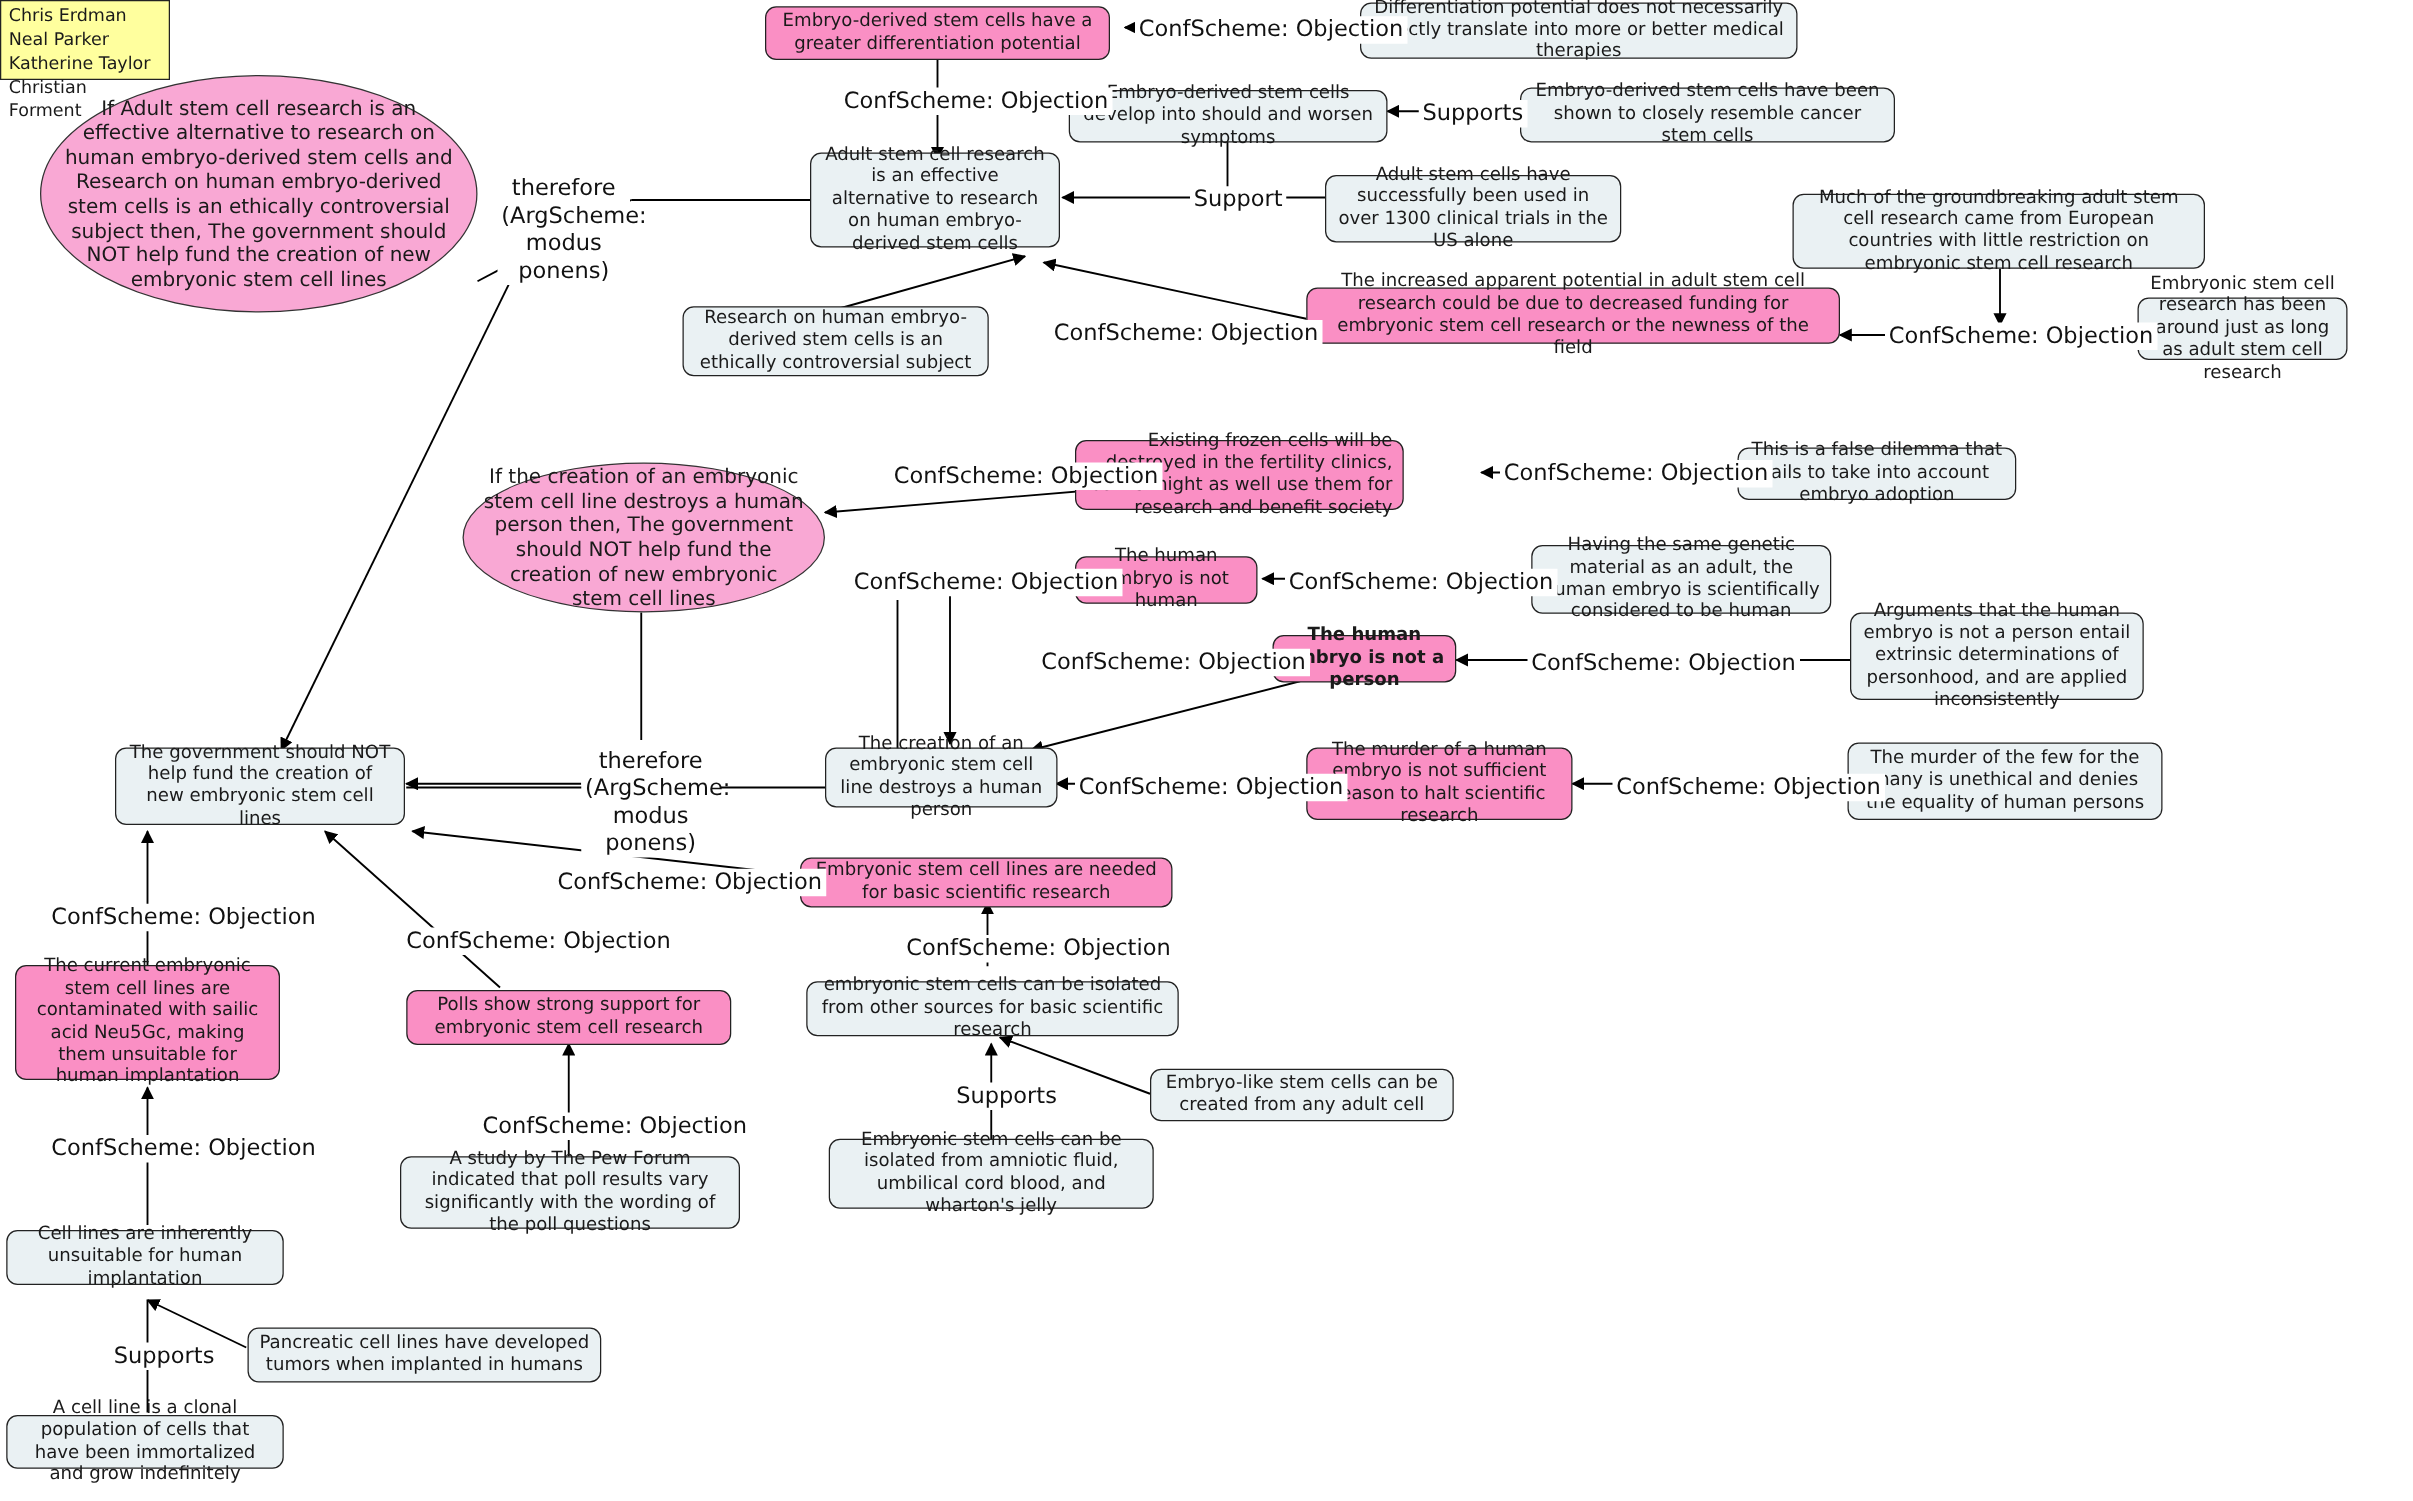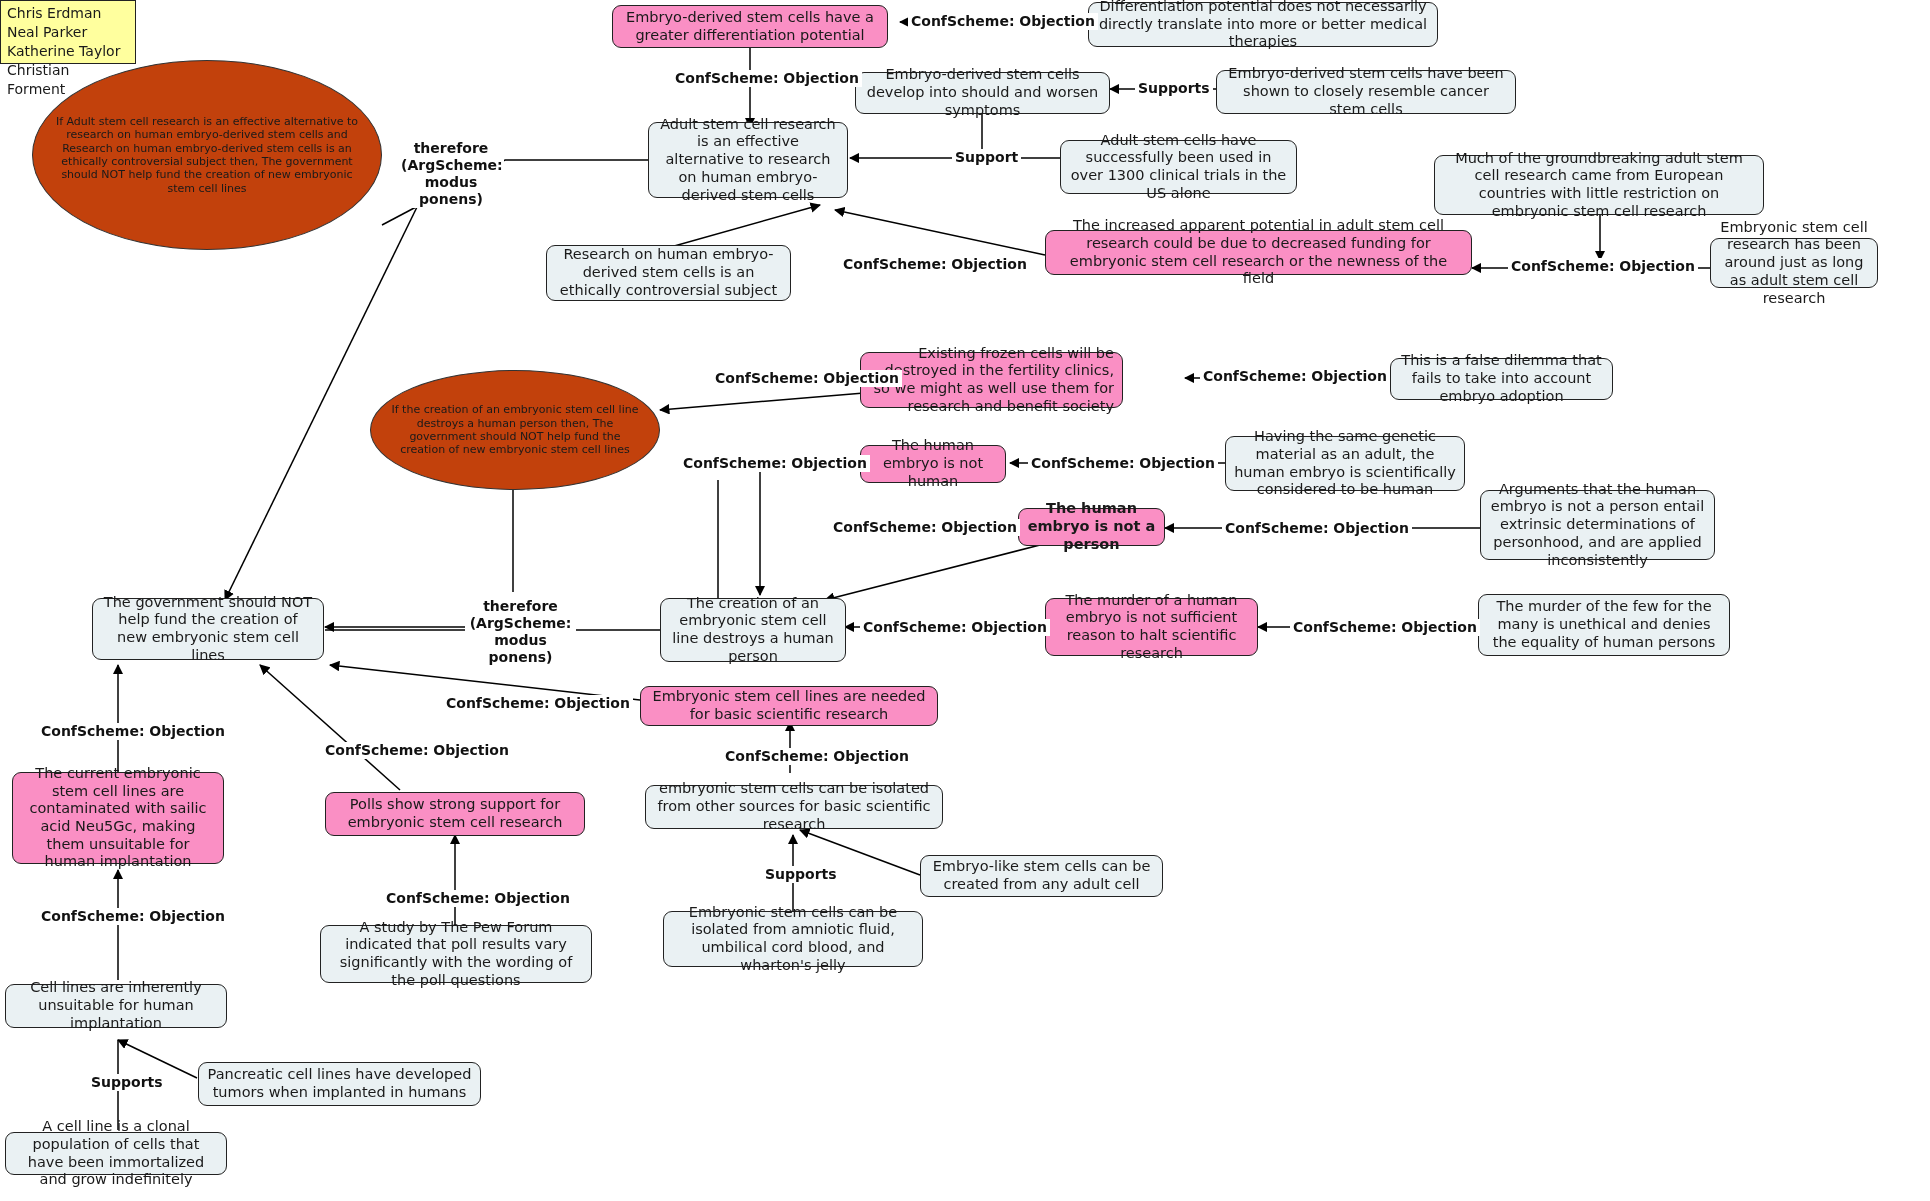--- a/index.html
+++ b/index.html
@@ -6,27 +6,27 @@
   body{width:1930px;height:1201px;position:relative;
        font-family:"DejaVu Sans","Liberation Sans",sans-serif;
        color:#1a1a1a;overflow:hidden;}
   #canvas{position:absolute;inset:0;width:1930px;height:1201px;}
   svg.edges{position:absolute;left:0;top:0;width:1930px;height:1201px;pointer-events:none;}
   .node{position:absolute;box-sizing:border-box;display:flex;align-items:center;
         justify-content:center;text-align:center;line-height:1.22;
         border:1.4px solid #222;}
   .claim{background:#eaf1f3;border-radius:9px;font-size:14.5px;padding:5px 8px;}
   .objection{background:#fa8fc4;border-radius:9px;font-size:14.5px;padding:5px 8px;}
-  .ellipse{background:#c2410c;border:1.5px solid #333;border-radius:50%;
-           font-size:11px;padding:10px 16px;}
+  .ellipse{background:#f9a8d4;border:1.5px solid #333;border-radius:50%;
+           font-size:16px;padding:10px 16px;}
   .note{background:#ffff9e;border:1.5px solid #222;border-radius:0;
         font-size:14px;padding:3px 6px;line-height:1.35;}
-  .edge-label{position:absolute;font-size:14px;color:#111;
+  .edge-label{position:absolute;font-size:18px;color:#111;
               background:#ffffff;white-space:nowrap;padding:0 3px;
-              text-align:center;line-height:1.22;font-weight:bold;}
+              text-align:center;line-height:1.22;}
   .edge-label.multi{white-space:normal;}
 </style>
 </head>
 <body>
 
 <div id="canvas">
 
   <svg class="edges" viewBox="0 0 1930 1201" xmlns="http://www.w3.org/2000/svg">
     <defs>
       <marker id="arrow" viewBox="0 0 10 10" refX="9" refY="5" markerWidth="7" markerHeight="7" orient="auto-start-reverse">
@@ -134,21 +134,21 @@
   <div class="claim node" style="left:1390px;top:358px;width:223px;height:42px;">This is a false dilemma that fails to take into account embryo adoption</div>
 
   <div class="objection node" style="left:860px;top:445px;width:146px;height:38px;">The human embryo is not human</div>
 
   <div class="claim node" style="left:1225px;top:436px;width:240px;height:55px;">Having the same genetic material as an adult, the human embryo is scientifically considered to be human</div>
 
   <div class="objection node" style="left:1018px;top:508px;width:147px;height:38px;font-weight:bold;">The human embryo is not a person</div>
 
   <div class="claim node" style="left:1480px;top:490px;width:235px;height:70px;">Arguments that the human embryo is not a person entail extrinsic determinations of personhood, and are applied inconsistently</div>
 
-  <div class="claim node" style="left:660px;top:598px;width:186px;height:64px;">The creation of an embryonic stem cell line destroys a human person</div>
+  <div class="claim node" style="left:660px;top:598px;width:186px;height:48px;">The creation of an embryonic stem cell line destroys a human person</div>
 
   <div class="objection node" style="left:1045px;top:598px;width:213px;height:58px;">The murder of a human embryo is not sufficient reason to halt scientific research</div>
 
   <div class="claim node" style="left:1478px;top:594px;width:252px;height:62px;">The murder of the few for the many is unethical and denies the equality of human persons</div>
 
   <div class="claim node" style="left:92px;top:598px;width:232px;height:62px;">The government should NOT help fund the creation of new embryonic stem cell lines</div>
 
   <div class="objection node" style="left:640px;top:686px;width:298px;height:40px;">Embryonic stem cell lines are needed for basic scientific research</div>
 
   <div class="claim node" style="left:645px;top:785px;width:298px;height:44px;">embryonic stem cells can be isolated from other sources for basic scientific research</div>

